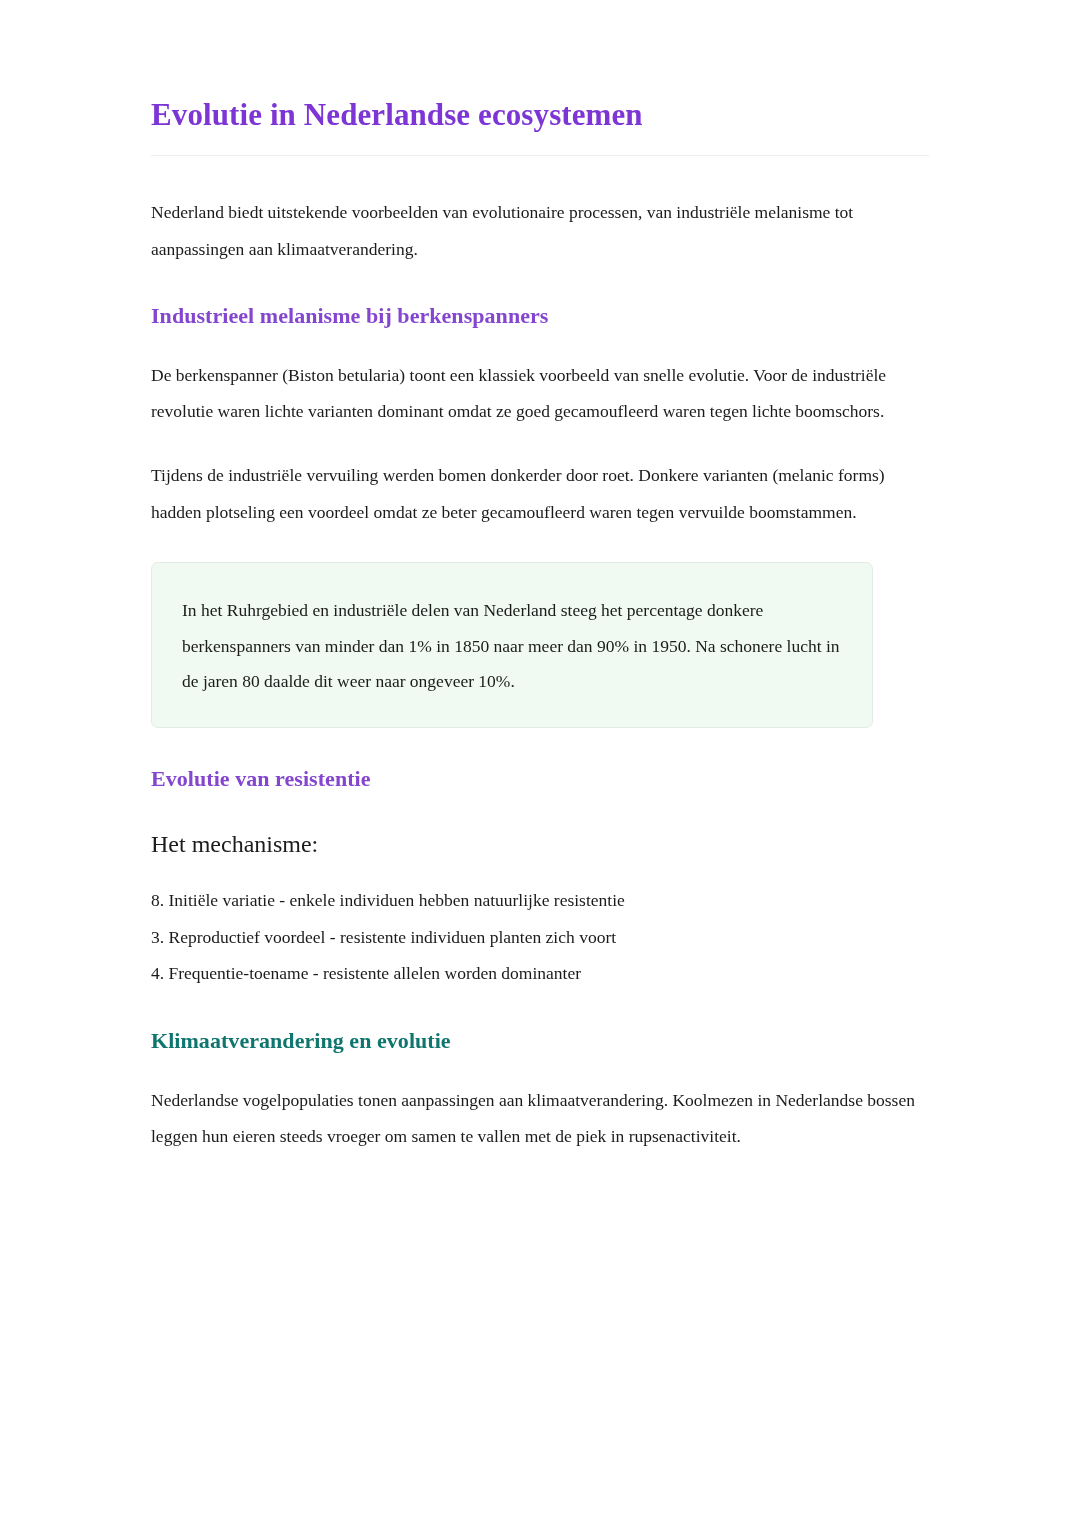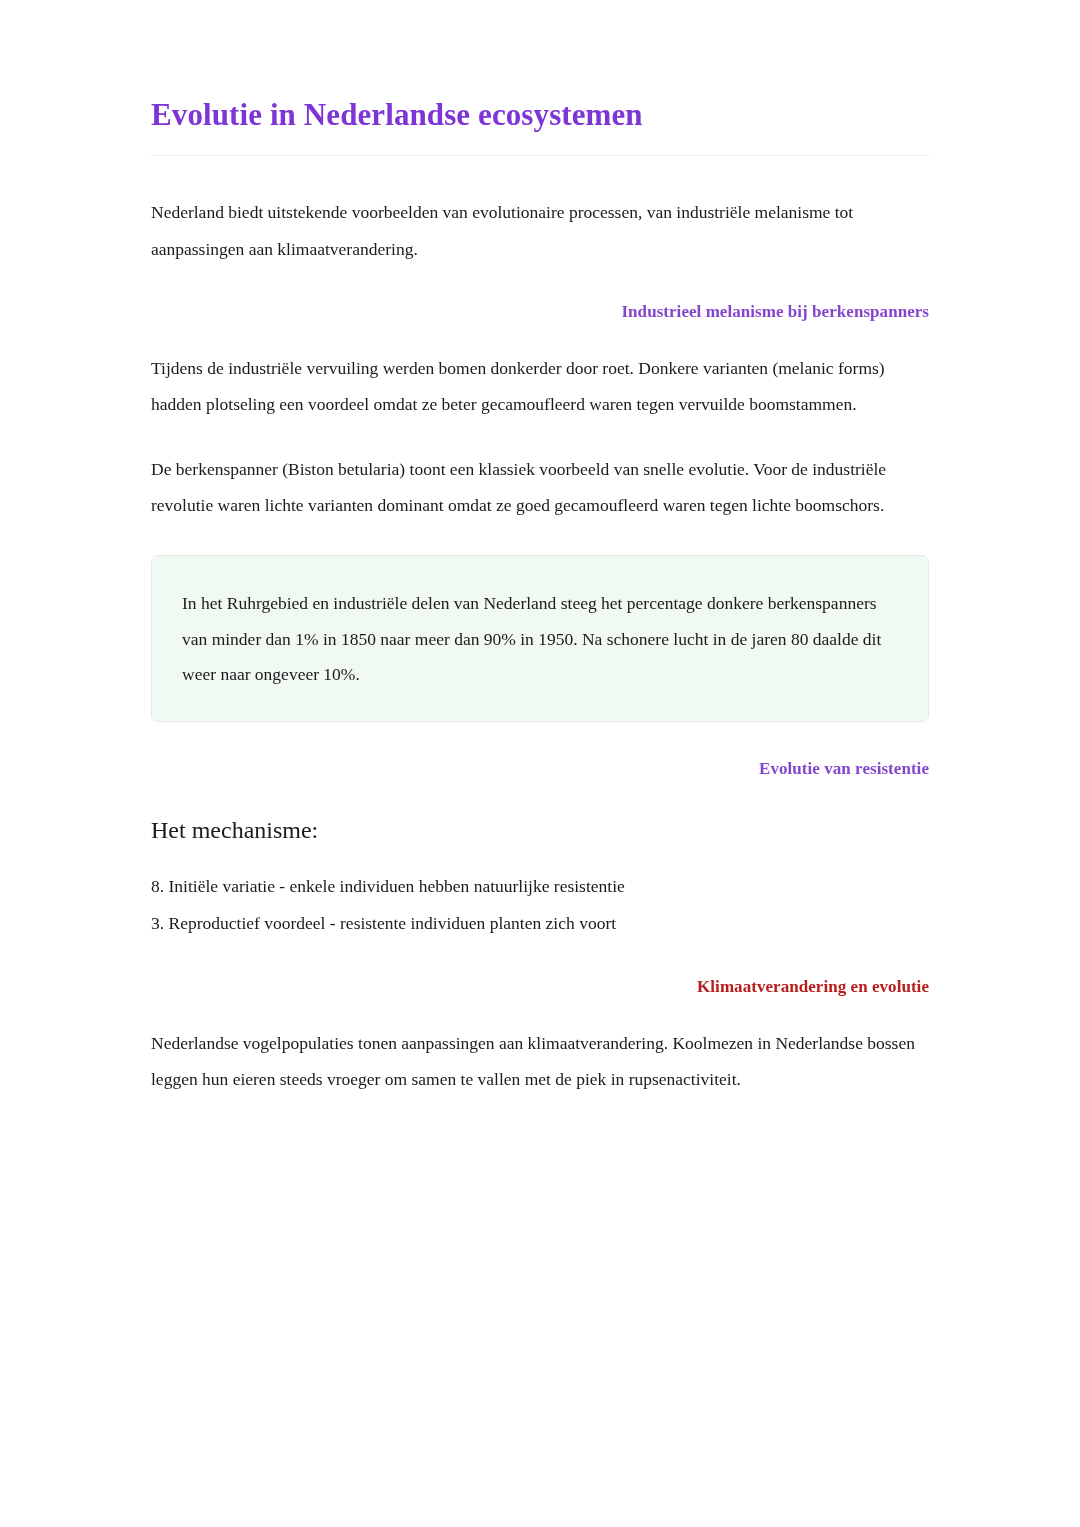--- a/index.html
+++ b/index.html
@@ -43,34 +43,33 @@
     line-height: 2.08;
     margin: 0 0 28px 0;
     color: #1b1b1b;
     max-width: 778px;
   }
   p.body-text:last-child {
     margin-bottom: 0;
   }
   h2.section-heading {
     font-family: "Liberation Serif", "DejaVu Serif", serif;
-    font-size: 17px;
+    font-size: 22px;
     font-weight: 700;
     line-height: 1.35;
     color: #8446cf;
     margin: 34px 0 26px 0;
     letter-spacing: 0.05px;
-    text-align: right;
   }
   h2.section-heading.violet {
-    color: #b91c1c;
+    color: #0f766e;
   }
   .callout {
     box-sizing: border-box;
-    width: 778px;
+    width: 722px;
     background: #f0faf2;
     border: 1px solid #e2ece4;
     border-radius: 7px;
     padding: 30px 30px 28px 30px;
     margin: 32px 0 36px 0;
   }
   .callout p {
     font-size: 17.5px;
     line-height: 2.02;
     margin: 0;
@@ -107,38 +106,39 @@
 
   <div class="title-rule"></div>
 
   <div class="intro-block">
     <p class="body-text">Nederland biedt uitstekende voorbeelden van evolutionaire processen, van industriële melanisme tot aanpassingen aan klimaatverandering.</p>
   </div>
 
   <section>
     <h2 class="section-heading">Industrieel melanisme bij berkenspanners</h2>
 
+    <p class="body-text">De berkenspanner (Biston betularia) toont een klassiek voorbeeld van snelle evolutie. Voor de industriële revolutie waren lichte varianten dominant omdat ze goed gecamoufleerd waren tegen lichte boomschors.</p>
+
     <p class="body-text">Tijdens de industriële vervuiling werden bomen donkerder door roet. Donkere varianten (melanic forms) hadden plotseling een voordeel omdat ze beter gecamoufleerd waren tegen vervuilde boomstammen.</p>
-
-    <p class="body-text">De berkenspanner (Biston betularia) toont een klassiek voorbeeld van snelle evolutie. Voor de industriële revolutie waren lichte varianten dominant omdat ze goed gecamoufleerd waren tegen lichte boomschors.</p>
 
     <div class="callout">
       <p>In het Ruhrgebied en industriële delen van Nederland steeg het percentage donkere berkenspanners van minder dan 1% in 1850 naar meer dan 90% in 1950. Na schonere lucht in de jaren 80 daalde dit weer naar ongeveer 10%.</p>
     </div>
   </section>
 
   <section>
     <h2 class="section-heading">Evolutie van resistentie</h2>
 
 
     <p class="mech-intro">Het mechanisme:</p>
 
     <ul class="mech-list">
       <li>8. Initiële variatie - enkele individuen hebben natuurlijke resistentie</li>
       <li>3. Reproductief voordeel - resistente individuen planten zich voort</li>
+      <li>4. Frequentie-toename - resistente allelen worden dominanter</li>
     </ul>
   </section>
 
   <section>
     <h2 class="section-heading violet">Klimaatverandering en evolutie</h2>
 
     <p class="body-text">Nederlandse vogelpopulaties tonen aanpassingen aan klimaatverandering. Koolmezen in Nederlandse bossen leggen hun eieren steeds vroeger om samen te vallen met de piek in rupsenactiviteit.</p>
   </section>
 
 </div>

